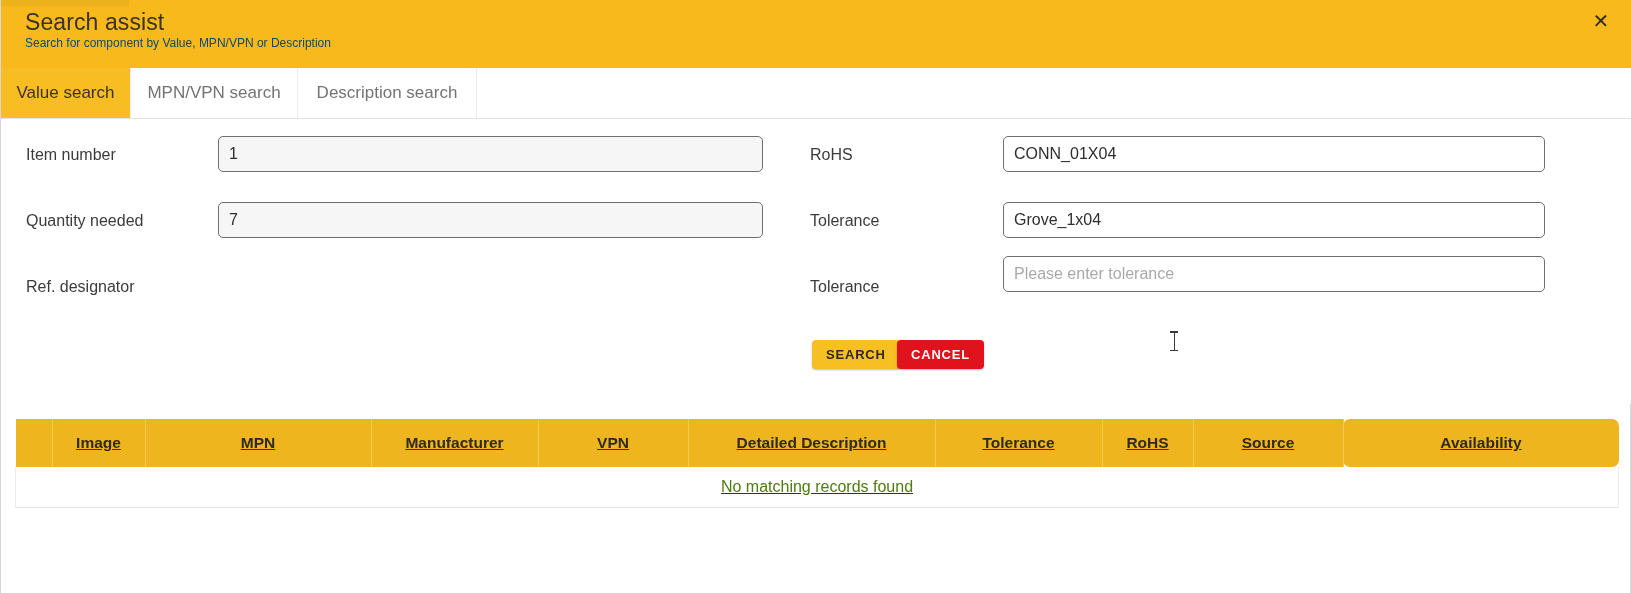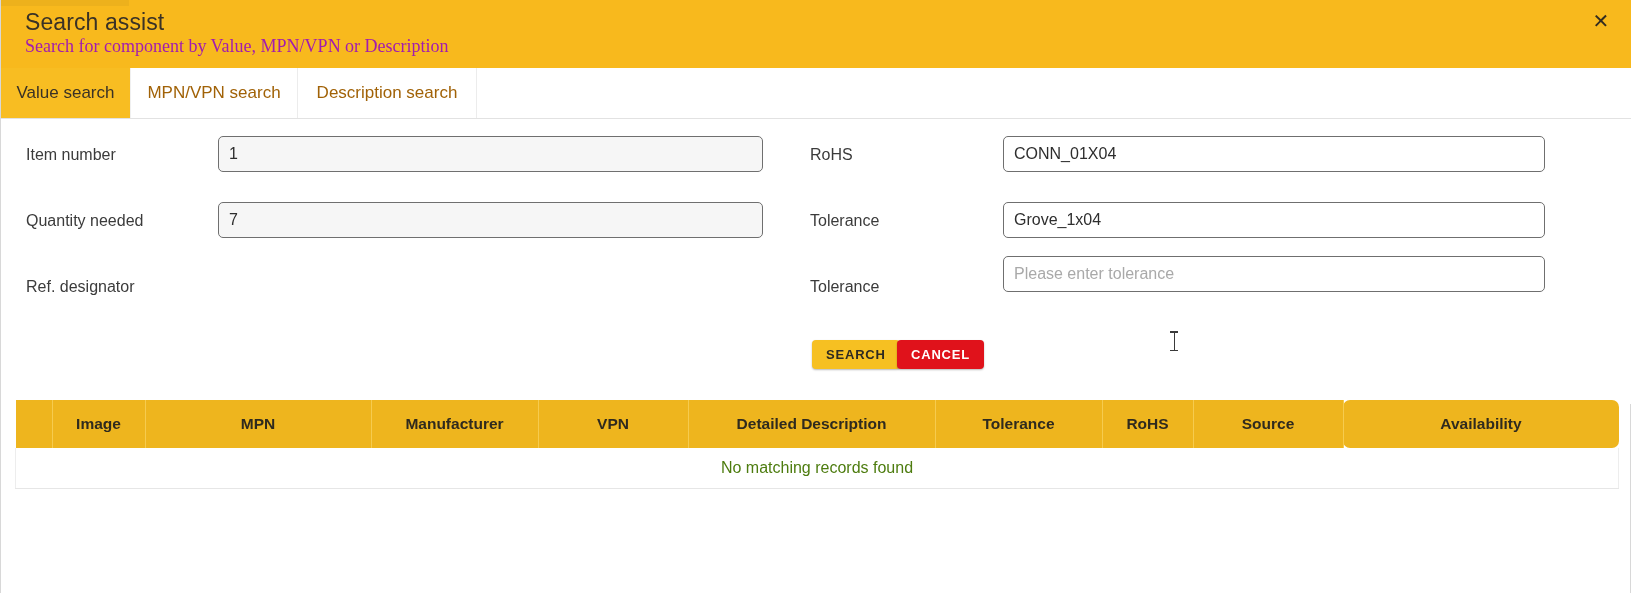--- a/index.html
+++ b/index.html
@@ -51,25 +51,24 @@
     font-size: 23px;
     font-weight: 400;
     color: #3a3226;
     letter-spacing: .1px;
     white-space: nowrap;
   }
   .dlg-subtitle {
     position: absolute;
     left: 24px;
     top: 36px;
-    font-size: 18px;
+    font-size: 12px;
     font-weight: 400;
-    color: #a21caf;
-    white-space: nowrap;
-    font-family: Liberation Serif, serif;
+    color: #0c4a6e;
+    white-space: nowrap;
   }
   .dlg-close {
     position: absolute;
     right: 18px;
     top: 8px;
     width: 26px;
     height: 26px;
     line-height: 26px;
     text-align: center;
     font-size: 20px;
@@ -89,21 +88,21 @@
     background: #ffffff;
     border-bottom: 1px solid #e2e2e2;
     box-sizing: border-box;
   }
   .tab {
     position: absolute;
     top: 0;
     height: 50px;
     line-height: 50px;
     font-size: 17px;
-    color: #a16207;
+    color: #737373;
     text-align: center;
     box-sizing: border-box;
     cursor: pointer;
     white-space: nowrap;
     background: #ffffff;
     border-right: 1px solid #ececec;
   }
   .tab.active {
     background: #f8bd22;
     color: #3a3226;
@@ -202,22 +201,23 @@
   #btn-cancel {
     left: 896px;
     background: #e0121b;
     color: #ffffff;
   }
 
   
   .table-wrap {
     position: absolute;
     left: 14px;
-    top: 400px;
+    top: 419px;
     width: 1594px;
+    text-decoration: underline;
   }
   table.results {
     border-collapse: collapse;
     width: 1594px;
     table-layout: fixed;
   }
   table.results thead th {
     background: #eeb51e;
     color: #2f2a1e;
     font-size: 15.5px;

